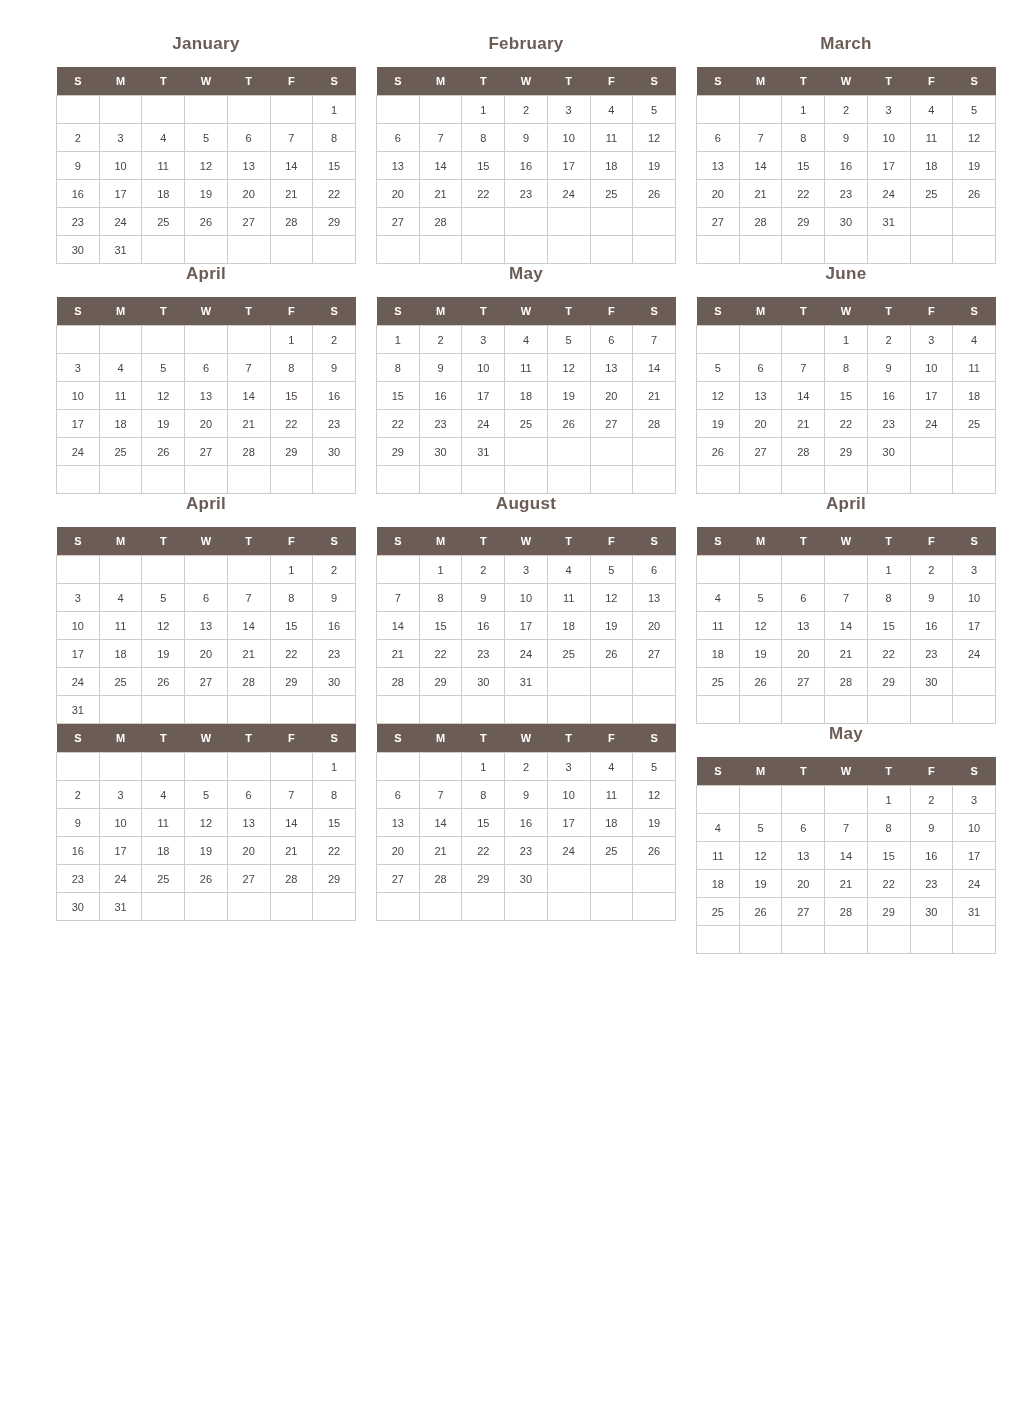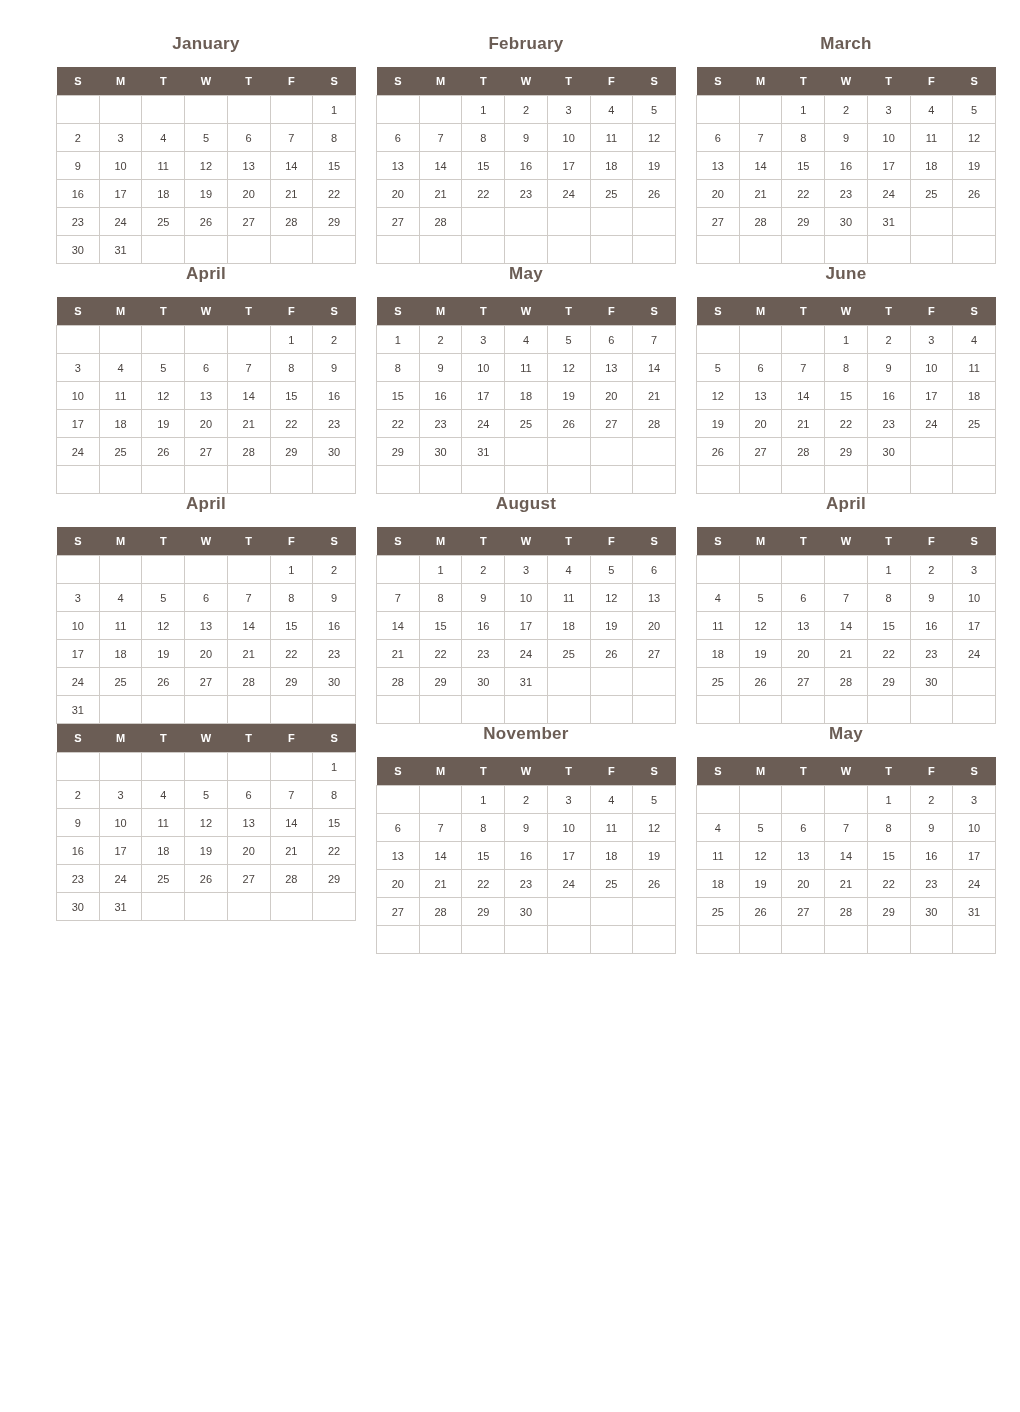--- a/index.html
+++ b/index.html
@@ -798,21 +798,20 @@
               <td class="empty"></td>
               <td class="empty"></td>
               <td class="empty"></td>
               <td class="empty"></td>
               <td class="empty"></td>
             </tr>
           </tbody>
         </table>
       </div>
       <div class="month">
-        <div class="month-name">November</div>
         <table class="month-table">
           <thead>
             <tr>
               <th>S</th>
               <th>M</th>
               <th>T</th>
               <th>W</th>
               <th>T</th>
               <th>F</th>
               <th>S</th>

